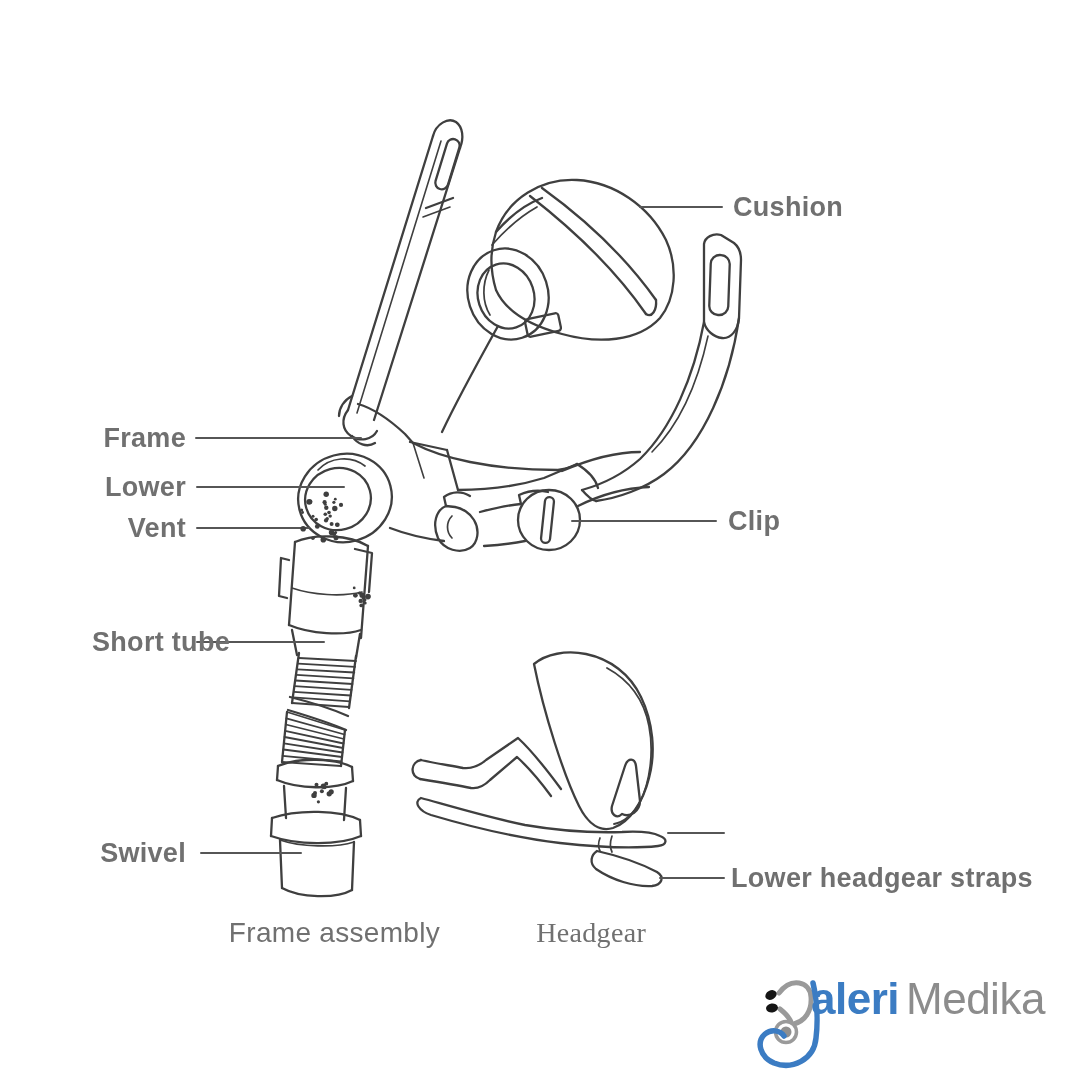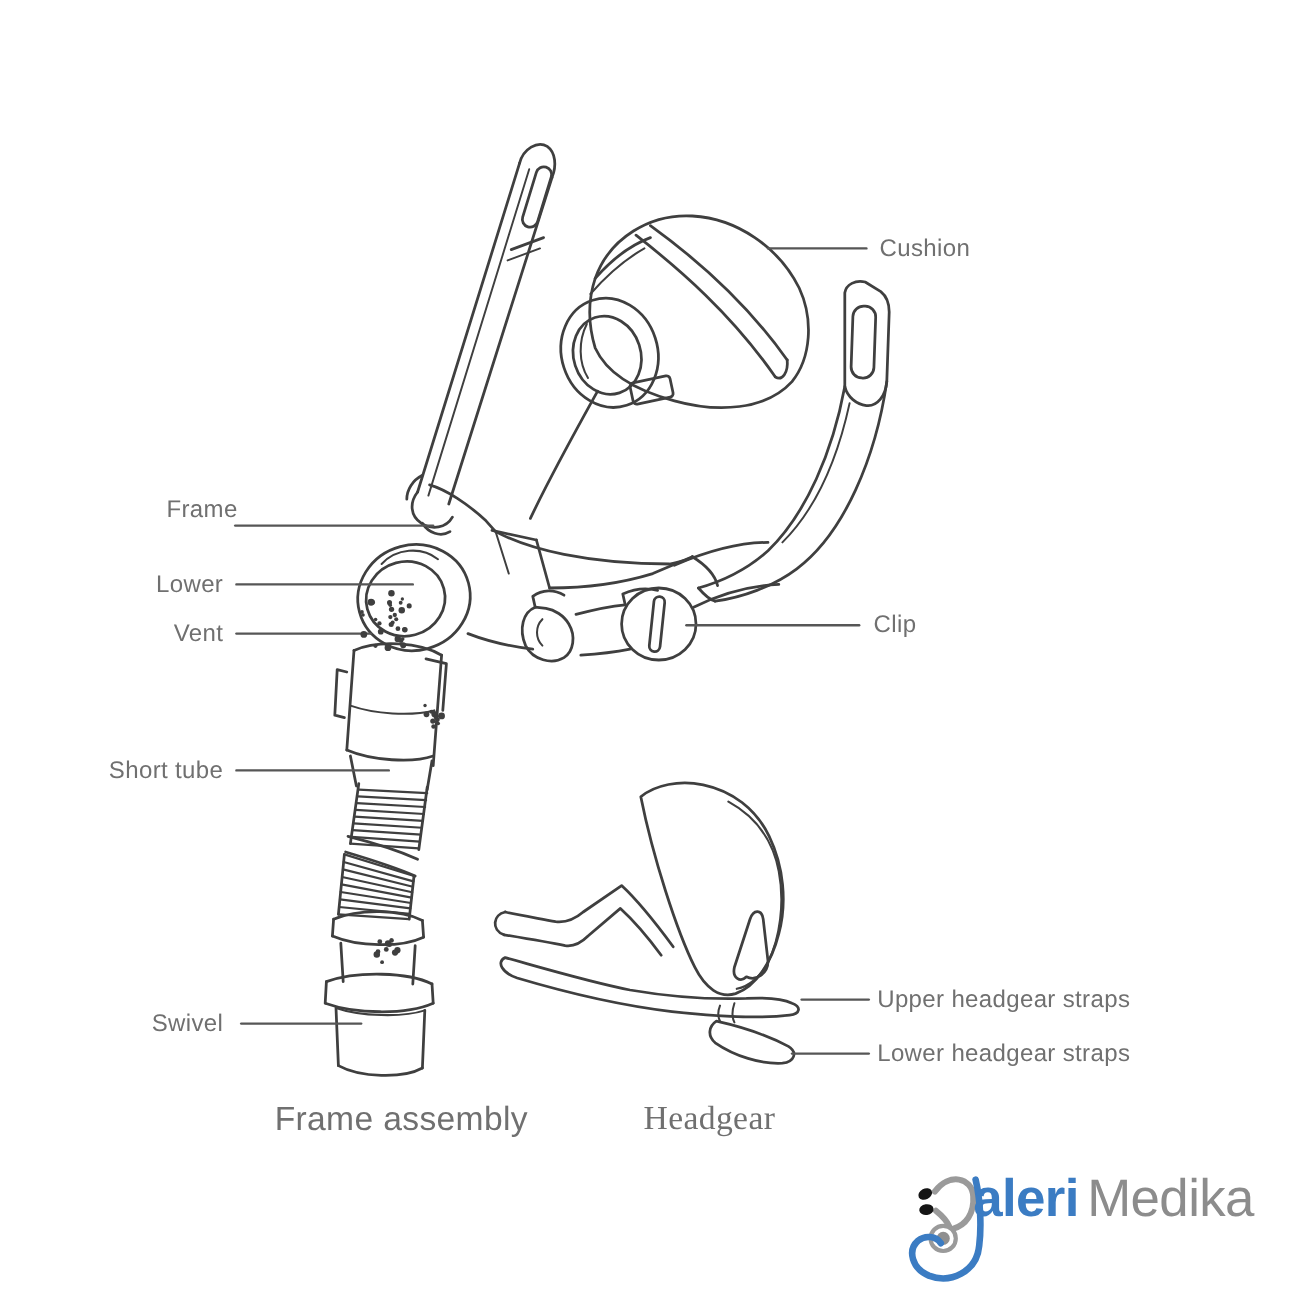--- a/index.html
+++ b/index.html
@@ -1,19 +1,19 @@
 <!DOCTYPE html>
 <html><head>
 <meta charset="utf-8">
 <style>
   html,body{margin:0;padding:0;background:#ffffff;}
   .canvas{position:relative;width:1080px;height:1080px;background:#fff;overflow:hidden;
           font-family:"Liberation Sans",sans-serif;}
-  .part-label{position:absolute;font-size:20px;line-height:30px;height:30px;color:#707070;
-              white-space:nowrap;letter-spacing:.3px;}
+  .part-label{position:absolute;font-size:27px;line-height:30px;height:30px;color:#707070;
+              white-space:nowrap;letter-spacing:.3px;font-weight:bold;}
   .right-align{left:0;width:186px;text-align:right;}
   .caption{position:absolute;font-size:28px;line-height:32px;height:32px;color:#6c6c6c;
            text-align:right;white-space:nowrap;letter-spacing:.3px;}
   .diagram-svg{position:absolute;left:0;top:0;}
   .logo-text{position:absolute;left:811px;top:976px;font-size:44px;line-height:46px;
              letter-spacing:-.5px;white-space:nowrap;}
   .logo-text .p1{color:#3b7cc3;font-weight:700;}
   .logo-text .p2{color:#8c8c8c;margin-left:7px;}
 </style>
 </head>
@@ -235,27 +235,26 @@
       <path d="M780,1009 C785,1013 789,1017 791,1022" stroke="#9a9a9a" stroke-width="5"></path>
       <ellipse cx="771" cy="995" rx="6" ry="4.5" transform="rotate(-28 771 995)" fill="#151515" stroke="none"></ellipse>
       <ellipse cx="772" cy="1008" rx="6" ry="4.5" transform="rotate(-8 772 1008)" fill="#151515" stroke="none"></ellipse>
       <circle cx="786" cy="1032" r="10.5" stroke="#9a9a9a" stroke-width="3.5" fill="#ffffff"></circle>
       <circle cx="786" cy="1032" r="5.5" fill="#8f8f8f" stroke="none"></circle>
       <path d="M813,983 C817,1000 818,1022 816,1038 C814,1060 792,1070 774,1063 C760,1057 756,1042 765,1034 C771,1029 780,1030 784,1036" stroke="#3b7cc3" stroke-width="5.5"></path>
     </g>
   </svg>
 
   <div class="part-label" style="left: 733px; top: 192px; color: rgb(112, 112, 112);">Cushion</div>
-  <div class="part-label right-align" style="top: 410px; color: rgb(112, 112, 112); margin-left: 12px;">Frame</div>
+  <div class="part-label right-align" style="top: 423px; color: rgb(112, 112, 112);">Frame</div>
   <div class="part-label right-align" style="top: 472px; color: rgb(112, 112, 112);">Lower</div>
   <div class="part-label right-align" style="top: 513px; color: rgb(112, 112, 112); text-align: right;">Vent</div>
-  <div class="part-label right-align" style="top: 627px; color: rgb(112, 112, 112);">Short tube</div>
+  <div class="part-label right-align" style="top: 627px; color: rgb(112, 112, 112); padding-left: 44px;">Short tube</div>
   <div class="part-label right-align" style="top: 838px; color: rgb(112, 112, 112);">Swivel</div>
   <div class="part-label" style="left: 728px; top: 506px; color: rgb(112, 112, 112);">Clip</div>
-  <div class="part-label" style="left: 731px; top: 818px; color: rgb(112, 112, 112);">Upper headgear straps</div>
   <div class="part-label" style="left: 731px; top: 863px; color: rgb(112, 112, 112);">Lower headgear straps</div>
 
   <div class="caption" style="left: 140px; top: 917px; width: 300px; color: rgb(112, 112, 112);">Frame assembly</div>
   <div class="caption" style="left: 446px; top: 917px; width: 200px; color: rgb(112, 112, 112); font-family: Liberation Serif, serif;">Headgear</div>
 
   <div class="logo-text">
     <span class="p1" style="color: rgb(59, 124, 195);">aleri</span><span class="p2" style="color: rgb(140, 140, 140);">Medika</span>
   </div>
 </div>
 

